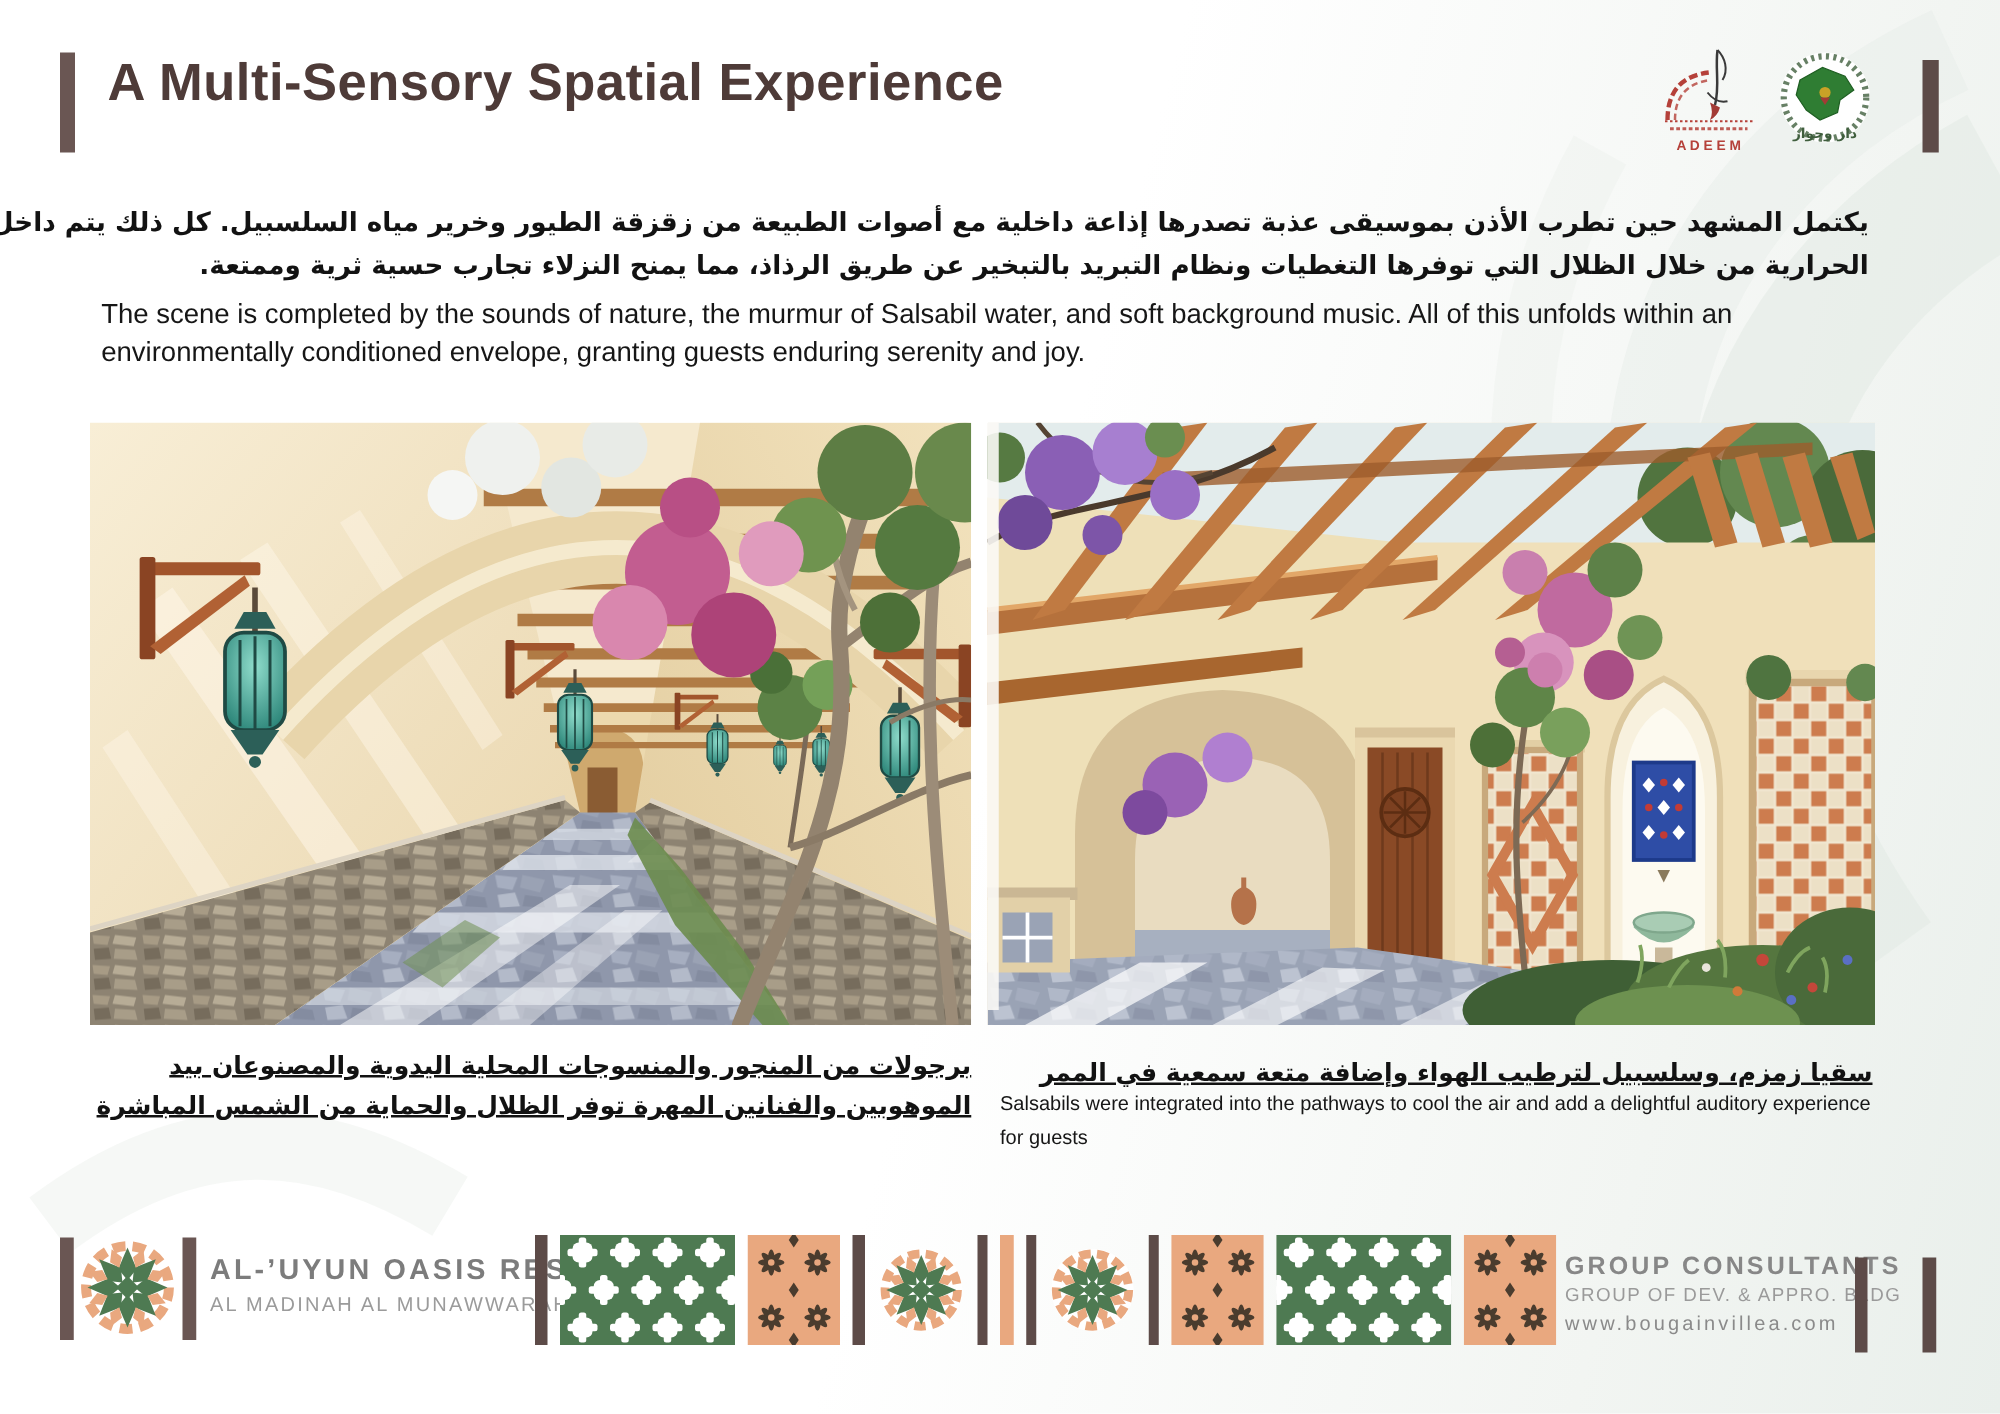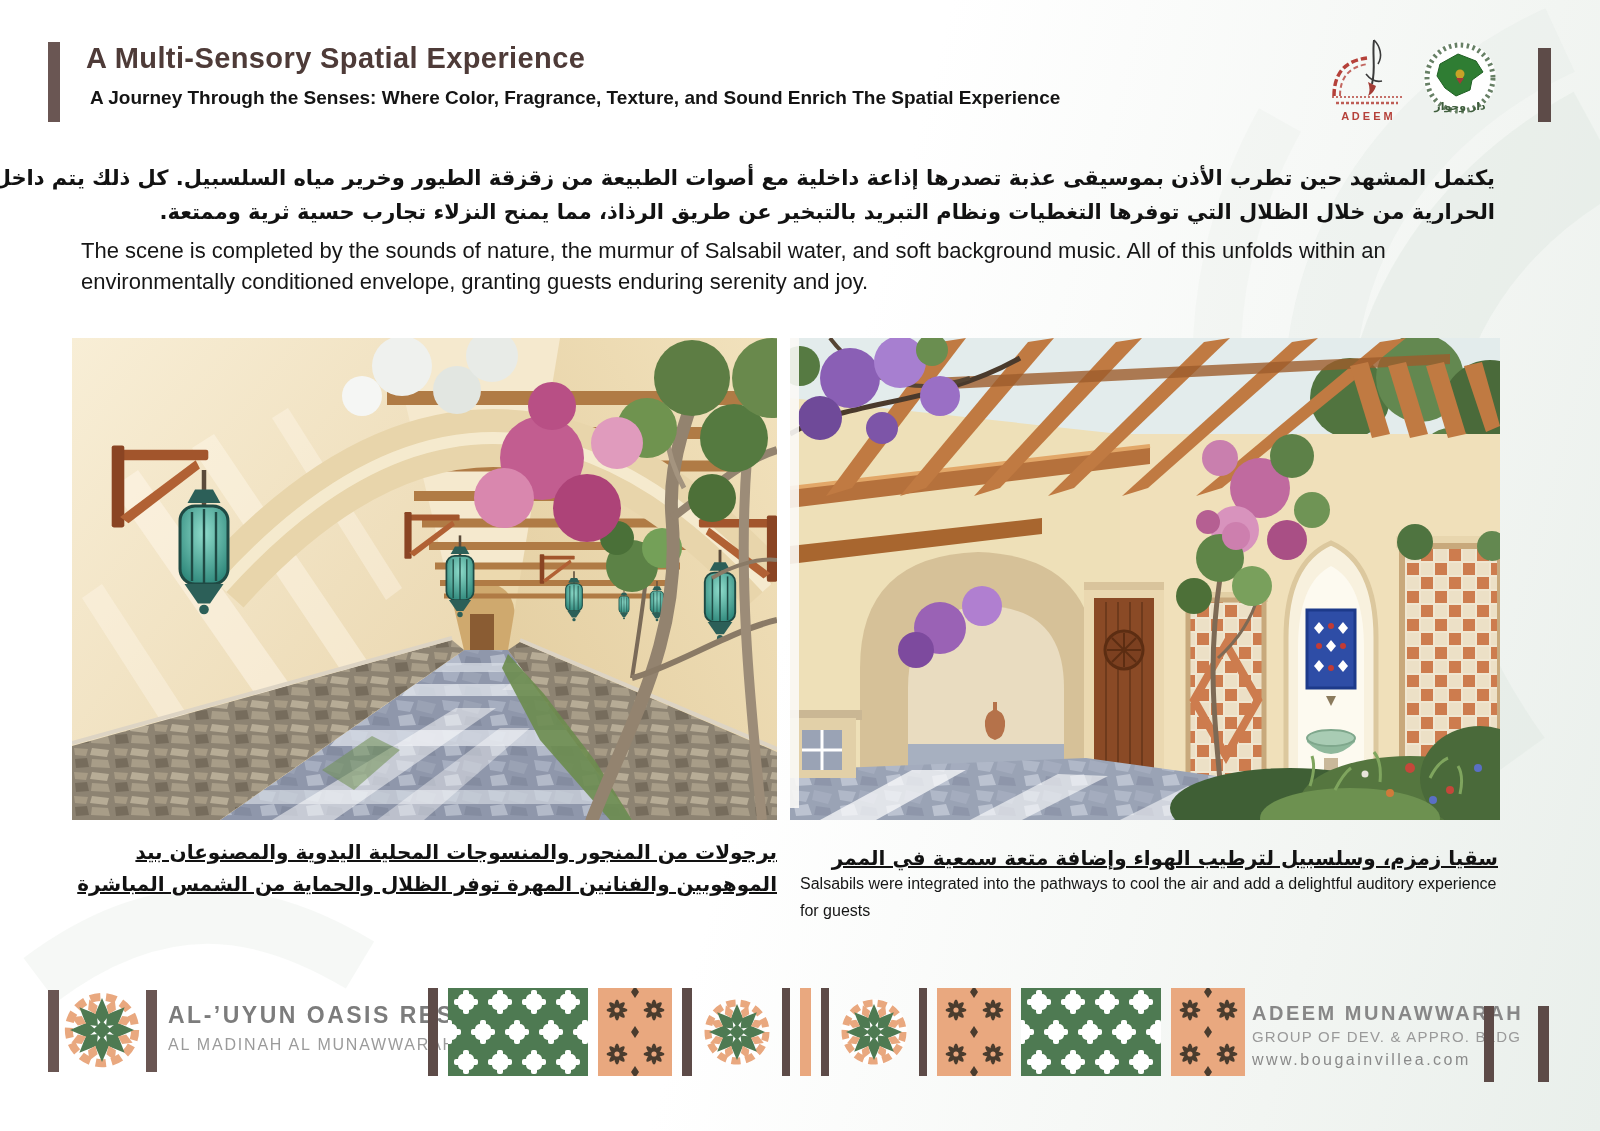--- a/index.html
+++ b/index.html
@@ -3,21 +3,21 @@
 <meta charset="utf-8">
 <style>
   html,body{margin:0;padding:0;background:#ffffff;}
   .page{position:relative;width:1600px;height:1131px;overflow:hidden;
         background:linear-gradient(105deg,#ffffff 50%,#f2f5f2 82%,#e9efeb 100%);
         font-family:"Liberation Sans",sans-serif;}
   .abs{position:absolute;}
   .ar{font-family:"DejaVu Sans",sans-serif;font-weight:bold;direction:rtl;text-align:right;color:#121212;}
   .en{font-family:"Liberation Sans",sans-serif;color:#161616;}
   .accent-bar{background:#6a5653;}
-  .page-title{font-size:29px;font-weight:bold;color:#4e3b38;letter-spacing:.4px;white-space:nowrap;}
+  .page-title{font-size:42px;font-weight:bold;color:#4e3b38;letter-spacing:.4px;white-space:nowrap;}
   .page-subtitle{font-size:19px;font-weight:bold;color:#141414;white-space:nowrap;}
   .intro-ar{font-size:21px;line-height:33px;white-space:nowrap;}
   .intro-en{font-size:22px;line-height:31px;}
   .cap-ar{font-size:20px;line-height:32px;text-decoration:underline;}
   .cap-en{font-size:16px;line-height:27px;}
   .fig{overflow:hidden;}
   .fig svg{display:block;width:100%;height:100%;}
   .footer-bar{background:#5d4b48;}
   .resort-name{font-size:23px;font-weight:bold;color:#7c7c7c;letter-spacing:2.5px;white-space:nowrap;}
   .resort-loc{font-size:16px;color:#9b9b9b;letter-spacing:1.8px;margin-top:7px;white-space:nowrap;}
@@ -104,21 +104,20 @@
 
   <svg class="abs" style="left:0;top:0" width="1600" height="1131" viewBox="0 0 1600 1131">
     <path d="M1600,140 C1380,260 1320,520 1500,770" stroke="#e2e9e4" stroke-width="110" fill="none" opacity="0.55"></path>
     <path d="M1560,40 C1300,160 1240,460 1430,700" stroke="#e8eee9" stroke-width="70" fill="none" opacity="0.5"></path>
     <path d="M1280,120 C1180,300 1200,520 1330,650" stroke="#eef3ef" stroke-width="48" fill="none" opacity="0.55"></path>
     <path d="M40,980 C160,890 260,905 360,965" stroke="#eaf0eb" stroke-width="55" fill="none" opacity="0.45"></path>
   </svg>
 
   <div class="abs accent-bar" style="left:48px;top:42px;width:12px;height:80px;"></div>
   <h1 class="abs page-title" style="left:86px;top:42px;margin:0;">A Multi-Sensory Spatial Experience</h1>
-  <h2 class="abs page-subtitle" style="left:90px;top:87px;margin:0;">A Journey Through the Senses: Where Color, Fragrance, Texture, and Sound Enrich The Spatial Experience</h2>
 
   <svg class="abs" style="left:1322px;top:34px" width="90" height="94" viewBox="0 0 90 94">
     <path d="M12,62 Q12,28 45,24" stroke="#b5413a" stroke-width="3.5" fill="none" stroke-dasharray="7 3"></path>
     <path d="M18,62 Q18,34 46,30" stroke="#b5413a" stroke-width="2" fill="none" stroke-dasharray="5 3" opacity="0.8"></path>
     <path d="M52,6 C50,22 54,34 50,50" stroke="#3a3a3a" stroke-width="2" fill="none"></path>
     <path d="M52,6 C58,12 61,22 56,30" stroke="#3a3a3a" stroke-width="1.6" fill="none"></path>
     <path d="M44,40 q7,9 16,7" stroke="#3a3a3a" stroke-width="1.6" fill="none"></path>
     <path d="M46,48 q3,8 0,14 q6,-3 8,-10" fill="#a33b35"></path>
     <line x1="10" y1="63" x2="80" y2="63" stroke="#b5413a" stroke-width="1.6" stroke-dasharray="2 2"></line>
     <line x1="14" y1="69" x2="76" y2="69" stroke="#b5413a" stroke-width="2.4" stroke-dasharray="3 2" opacity="0.85"></line>
@@ -465,21 +464,21 @@
       </svg>
     <svg class="tile" width="140" height="88" viewBox="0 0 140 88">
         <use href="#sym-lattice"></use>
       </svg>
     <svg class="tile" width="74" height="88" viewBox="0 0 74 88">
         <use href="#sym-ortile"></use>
       </svg>
   </div>
 
   <div class="abs cons" style="left:1252px;top:1002px;width:210px;">
-    <div class="cons-name">ADEEM MUNAWWARAH</div>
+    <div class="cons-name">GROUP CONSULTANTS</div>
     <div class="cons-group">GROUP OF DEV. &amp; APPRO. BLDG</div>
     <div class="cons-url">www.bougainvillea.com</div>
   </div>
 
   <div class="abs footer-bar" style="left:1484px;top:1006px;width:10px;height:76px;"></div>
   <div class="abs footer-bar" style="left:1538px;top:1006px;width:11px;height:76px;"></div>
 
 </div>
 
 </body></html>

